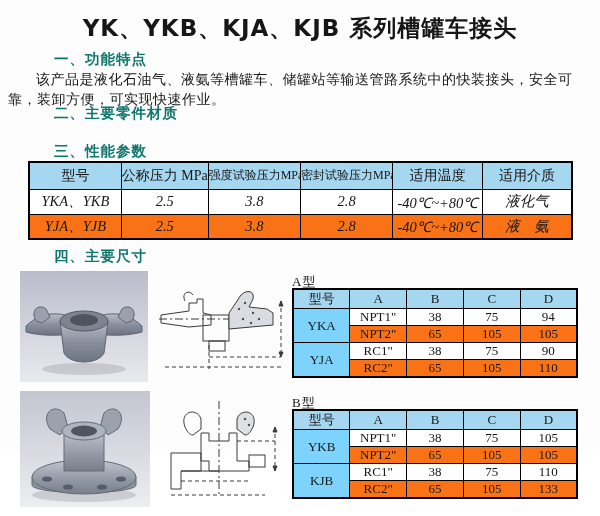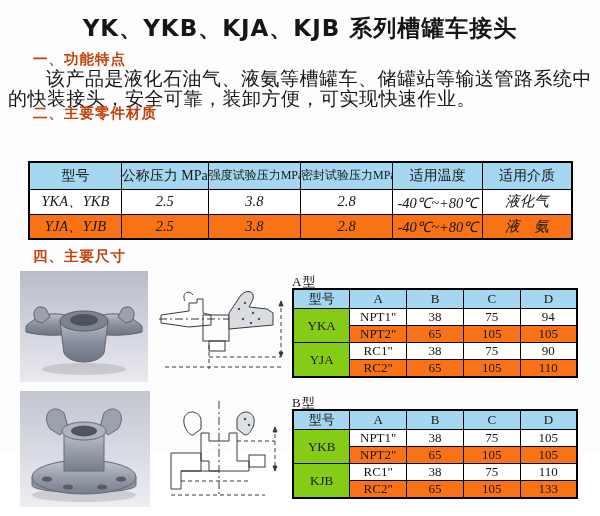--- a/index.html
+++ b/index.html
@@ -11,31 +11,31 @@
     position:relative;
     overflow:hidden;
   }
   .page { position:absolute; inset:0; width:600px; height:452px; background:#fdfdfd;padding-left:20px; }
 
   .doc-title {
     position:absolute; top:13px; left:0; width:600px;
     text-align:center; font-size:23px; font-weight:bold; letter-spacing:1px;
   }
   .sec-head {
-    position:absolute; left:33px;
-    color:#c2410c; font-weight:bold; font-size:14.5px; letter-spacing:1px;
+    position:absolute; left:54px;
+    color:#0f766e; font-weight:bold; font-size:14.5px; letter-spacing:1px;
   }
   #head-1 { top:50px; }
   #head-2 { top:104px; }
   #head-3 { top:142px; }
   #head-4 { top:247px; }
 
   .para {
     position:absolute; top:69px; left:8px; width:586px;
-    font-size:19px; line-height:20px; text-indent:2em; letter-spacing:0.5px;font-family:Liberation Serif, serif;
+    font-size:14px; line-height:20px; text-indent:2em; letter-spacing:0.5px;
   }
   .materials {
     position:absolute; top:123px; left:40px; font-size:14.5px; letter-spacing:0.5px;
   }
   .materials .gap { display:inline-block; width:44px; }
 
   table { border-collapse:collapse; table-layout:fixed; }
   .perf-table {
     position:absolute; top:161px; left:28px; width:545px;
     font-family:"Liberation Serif", serif;
@@ -63,41 +63,42 @@
     font-family:"Liberation Serif", serif;
     border:2px solid #000;
   }
   #table-a { top:288px; }
   #table-b { top:409px; }
   .dim-table th, .dim-table td {
     border:1px solid #000; text-align:center; vertical-align:middle; white-space:nowrap;
   }
   .dim-table th { background:#a6d7f1; font-weight:normal; font-size:13px; height:19px; }
   .dim-table td { font-size:13px; height:17px; }
-  .dim-table td.model-cell { background:#84cc16; }
+  .dim-table td.model-cell { background:#7dd3fc; }
 
   .figure { position:absolute; }
   #photo-a { left:20px; top:271px; width:128px; height:111px; }
   #draw-a  { left:155px; top:279px; width:136px; height:95px; }
   #photo-b { left:20px; top:391px; width:130px; height:116px; }
   #draw-b  { left:157px; top:397px; width:134px; height:110px; }
   .figure svg { display:block; width:100%; height:100%; }
 </style>
 </head>
 <body>
 
 <div class="page">
 
   <div class="doc-title">YK、YKB、KJA、KJB 系列槽罐车接头</div>
 
   <div class="sec-head" id="head-1">一、功能特点</div>
   <div class="para">该产品是液化石油气、液氨等槽罐车、储罐站等输送管路系统中的快装接头，安全可靠，装卸方便，可实现快速作业。</div>
 
   <div class="sec-head" id="head-2">二、主要零件材质</div>
 
+  <div class="sec-head" id="head-3">三、性能参数</div>
 
   <table class="perf-table">
     <colgroup>
       <col style="width:17%">
         <col style="width:16%">
         <col style="width:17%">
         <col style="width:17%">
         <col style="width:16.5%">
         <col style="width:16.5%">
     </colgroup>

